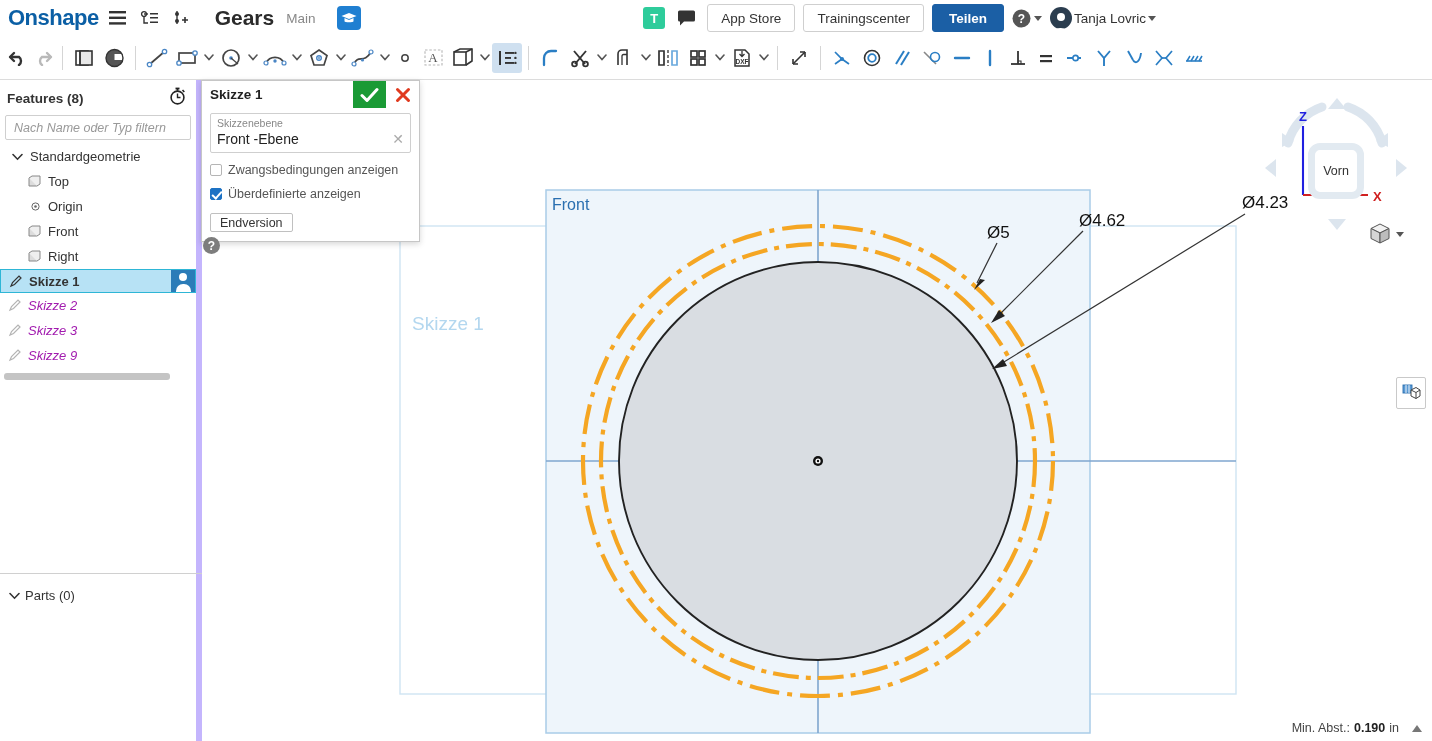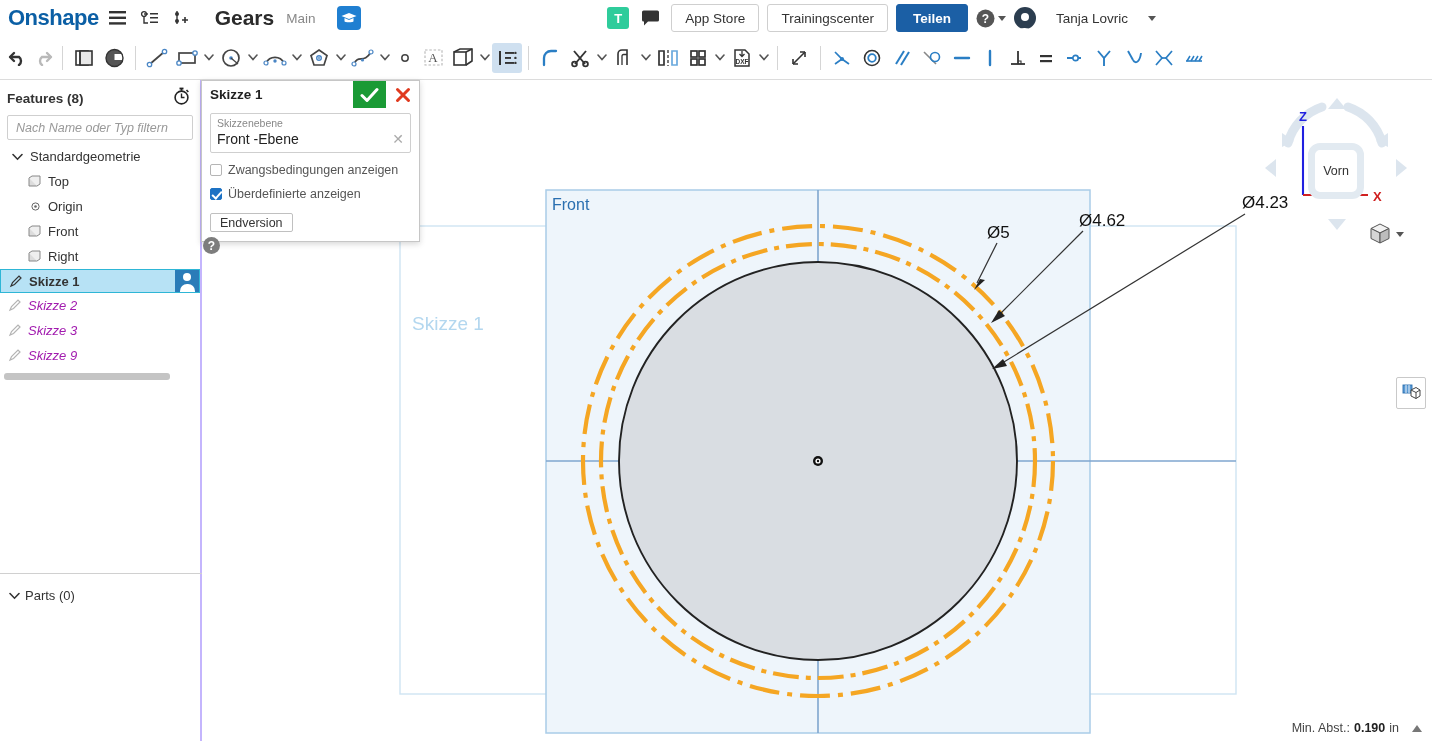--- a/index.html
+++ b/index.html
@@ -47,21 +47,21 @@
   .hdr-btn {
     height: 28px; padding: 0 13px; border: 1px solid #cfcfcf; border-radius: 3px;
     background: #fff; font-size: 13.5px; color: #333; cursor: pointer;
     display: flex; align-items: center; font-family: inherit;
   }
   .hdr-btn.primary {
     background: #1b5fa5; border-color: #1b5fa5; color: #fff; font-weight: bold;
     padding: 0 16px;
   }
   #help-wrap { display:flex; align-items:center; gap:3px; cursor:pointer; }
-  #user-wrap { display:flex; align-items:center; gap:20px; cursor:pointer; }
+  #user-wrap { display:flex; align-items:center; gap:2px; cursor:pointer; }
   #avatar {
     width: 22px; height: 22px; border-radius: 50%; background: #2b3d4f;
     display:flex; align-items:flex-end; justify-content:center; overflow:hidden;
   }
   #avatar .head { width: 8px; height: 8px; border-radius:50%; background:#fff; position:relative; top:-8px;}
   #avatar .body { width: 15px; height: 8px; border-radius: 7px 7px 0 0; background:#fff; position:absolute; bottom:0;}
   #username { font-size: 13.5px; color: #333; }
   .caret { width:0;height:0;border-left:4px solid transparent;border-right:4px solid transparent;border-top:5px solid #555; }
 
   
@@ -78,21 +78,21 @@
   .tb.active { background: #cfe0f0; }
   .tb-sep { width: 1px; height: 24px; background: #d5d5d5; margin: 0 6px; flex:none; }
   .tb-arrow {
     width: 14px; height: 30px; display:flex; align-items:center; justify-content:center;
     cursor: pointer; flex:none;
   }
 
   
   #leftpanel {
     position: absolute; left: 0; top: 80px; width: 202px; height: 661px;
-    background: #ffffff; border-right: 2px solid #c4b5fd;
+    background: #ffffff; border-right: 6px solid #c4b5fd;
   }
   #features-head {
     display:flex; align-items:center; justify-content: space-between;
     padding: 7px 10px 4px 7px;
   }
   #features-title { font-size: 13.5px; font-weight: bold; color: #333; }
   #filter-input {
     display: block; width: 186px; height: 25px; margin: 2px auto 0 auto;
     border: 1px solid #cfcfcf; border-radius: 2px; background:#fff;
     font-size: 12.5px; color: #999; font-style: italic;

